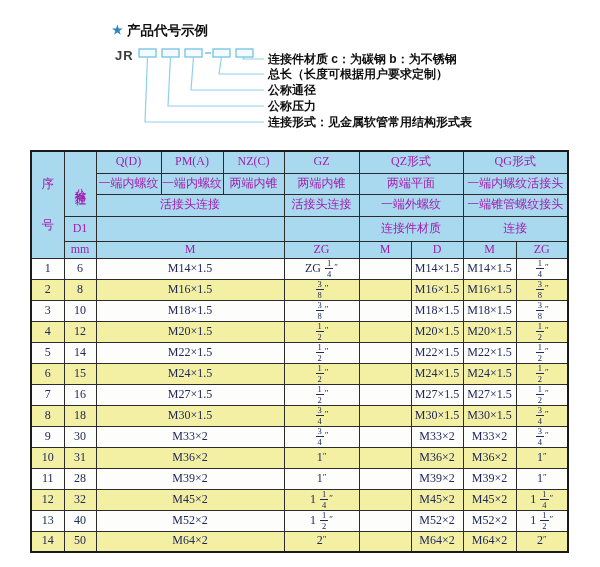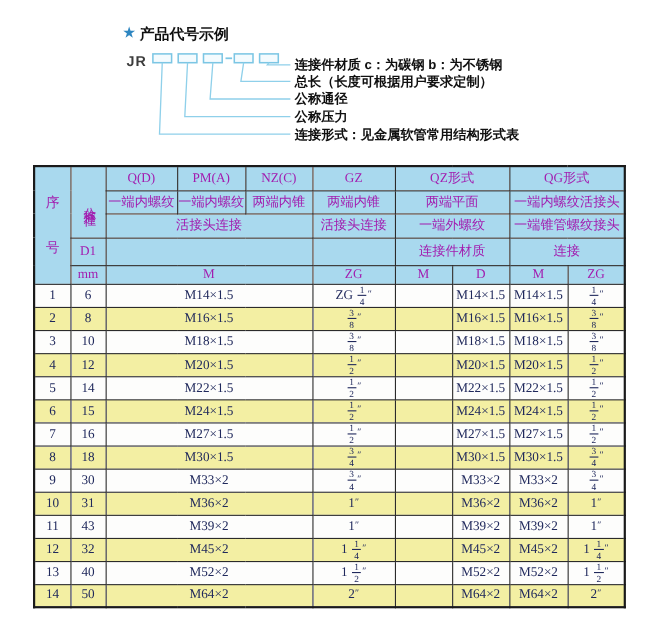--- a/index.html
+++ b/index.html
@@ -232,21 +232,21 @@
           <td>31</td>
           <td colspan="3">M36×2</td>
           <td>1<span class="in">″</span></td>
           <td></td>
           <td>M36×2</td>
           <td>M36×2</td>
           <td>1<span class="in">″</span></td>
         </tr>
         <tr>
           <td>11</td>
-          <td>43</td>
+          <td>28</td>
           <td colspan="3">M39×2</td>
           <td>1<span class="in">″</span></td>
           <td></td>
           <td>M39×2</td>
           <td>M39×2</td>
           <td>1<span class="in">″</span></td>
         </tr>
         <tr>
           <td>12</td>
           <td>32</td>

